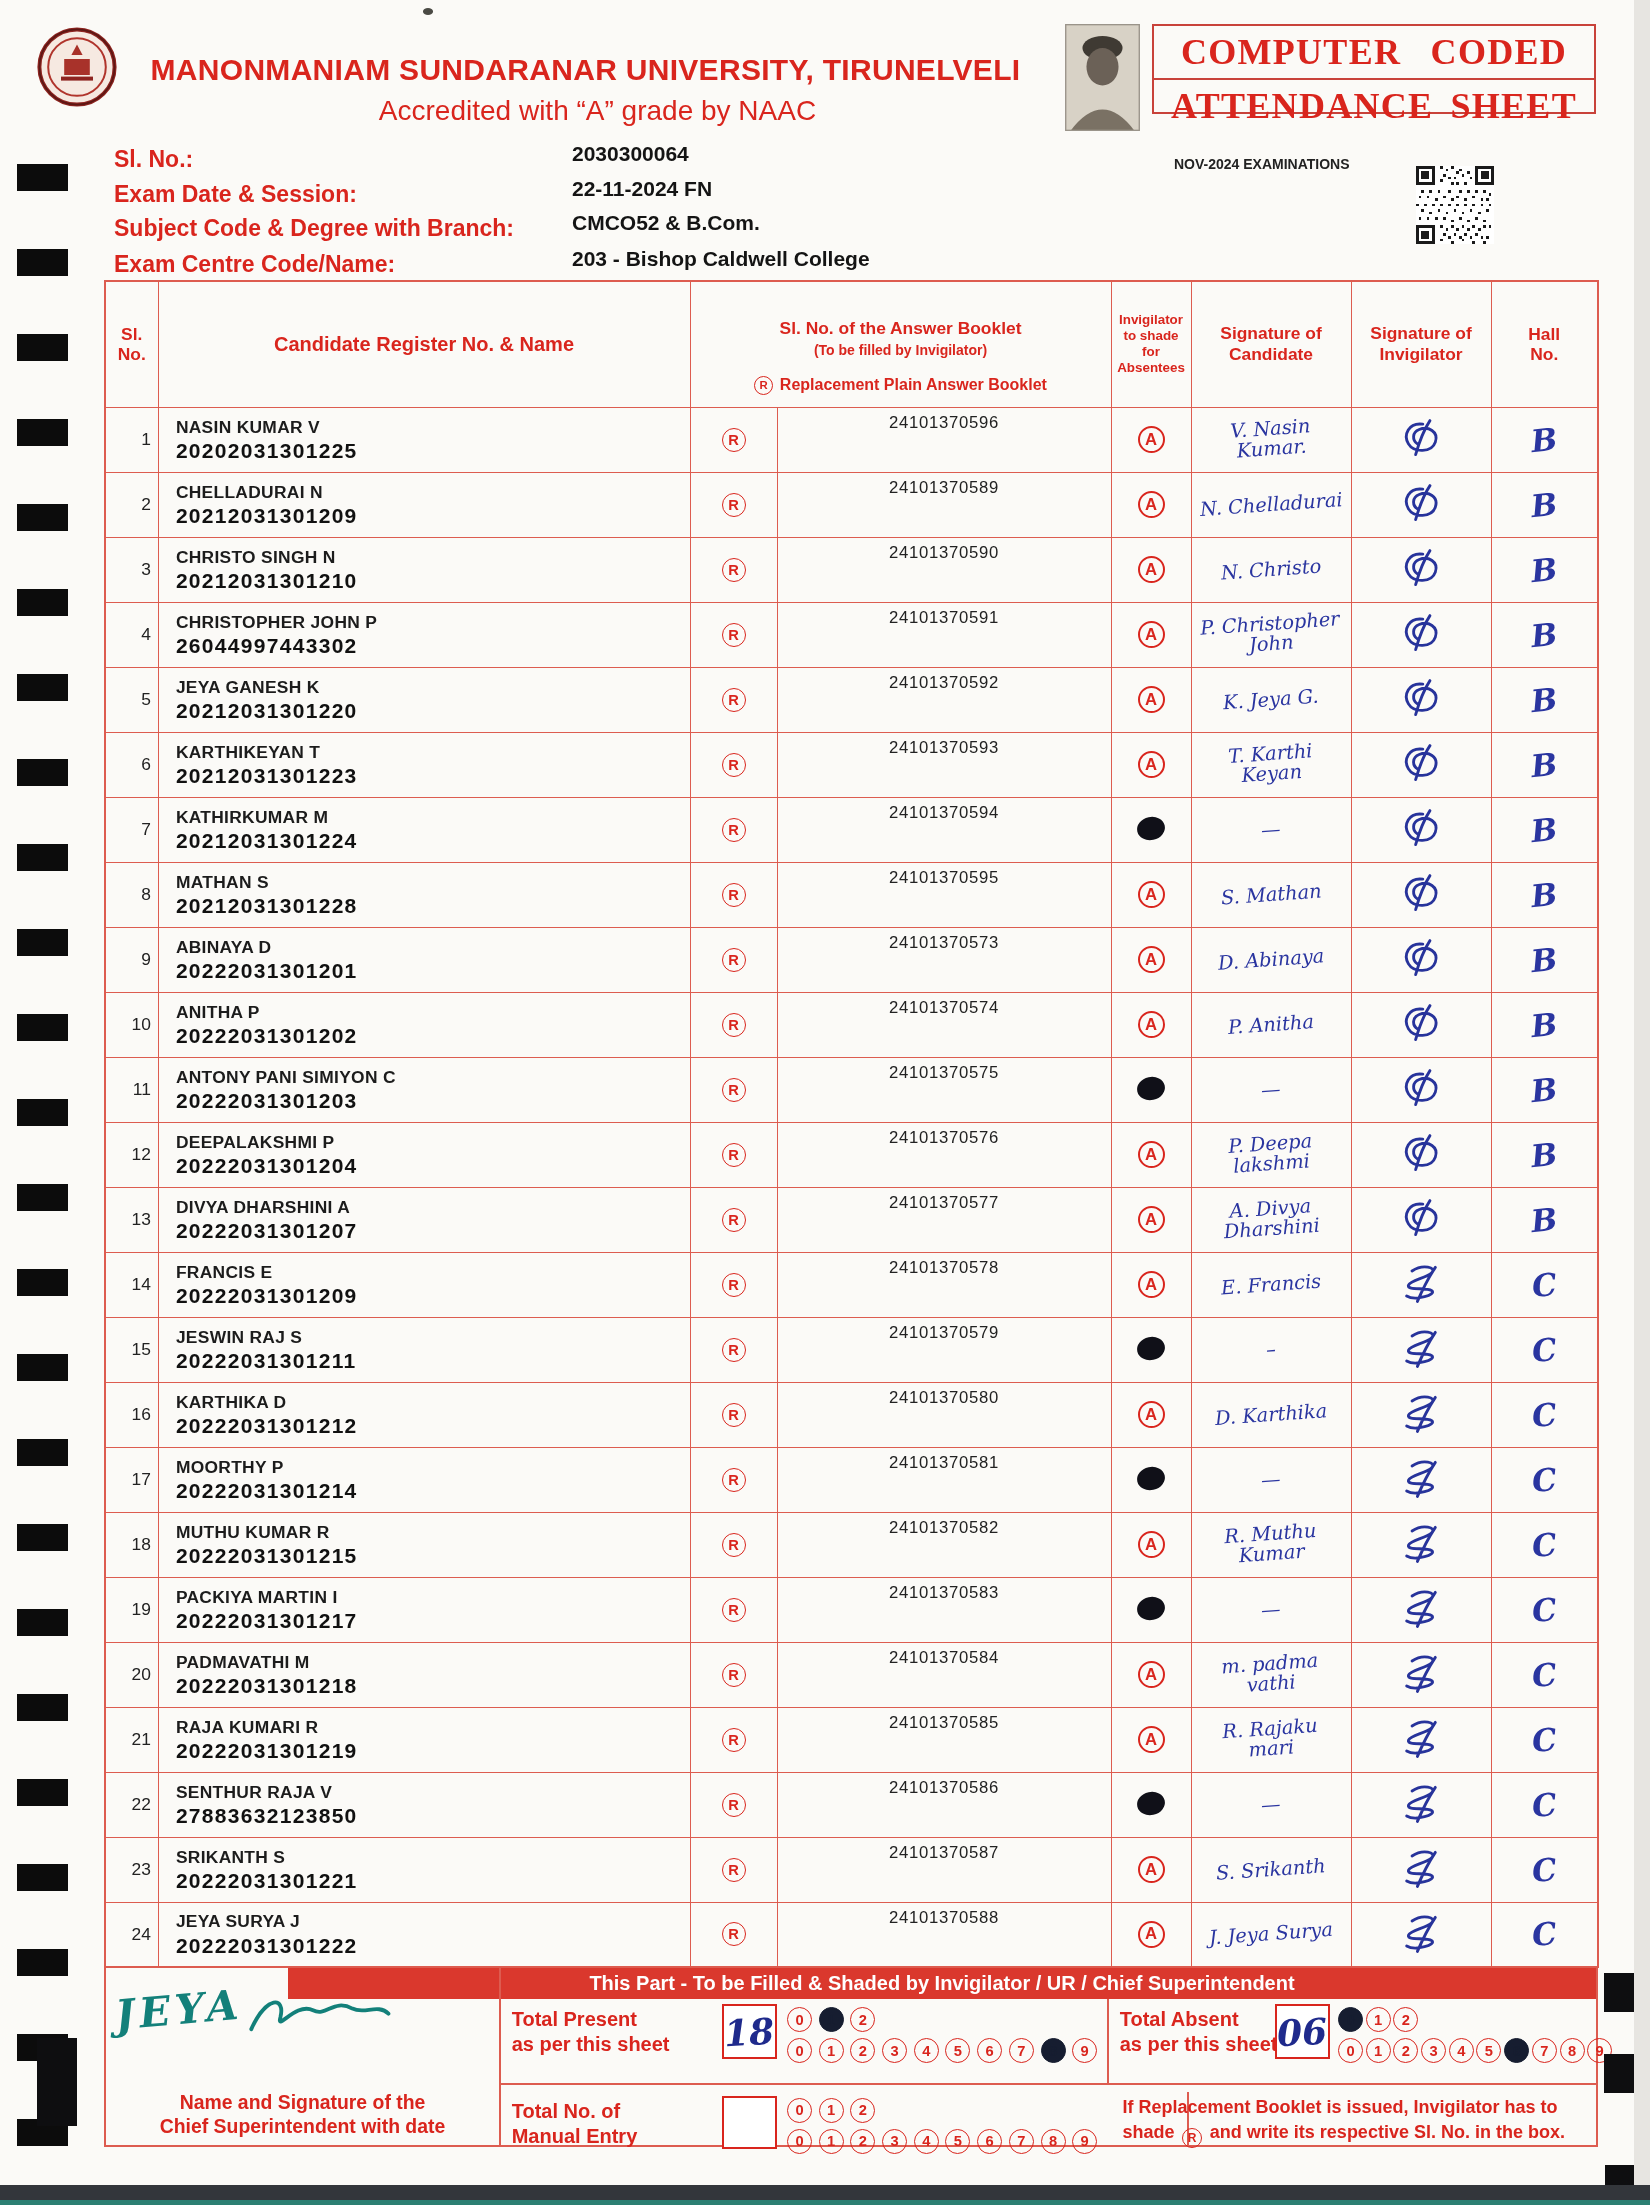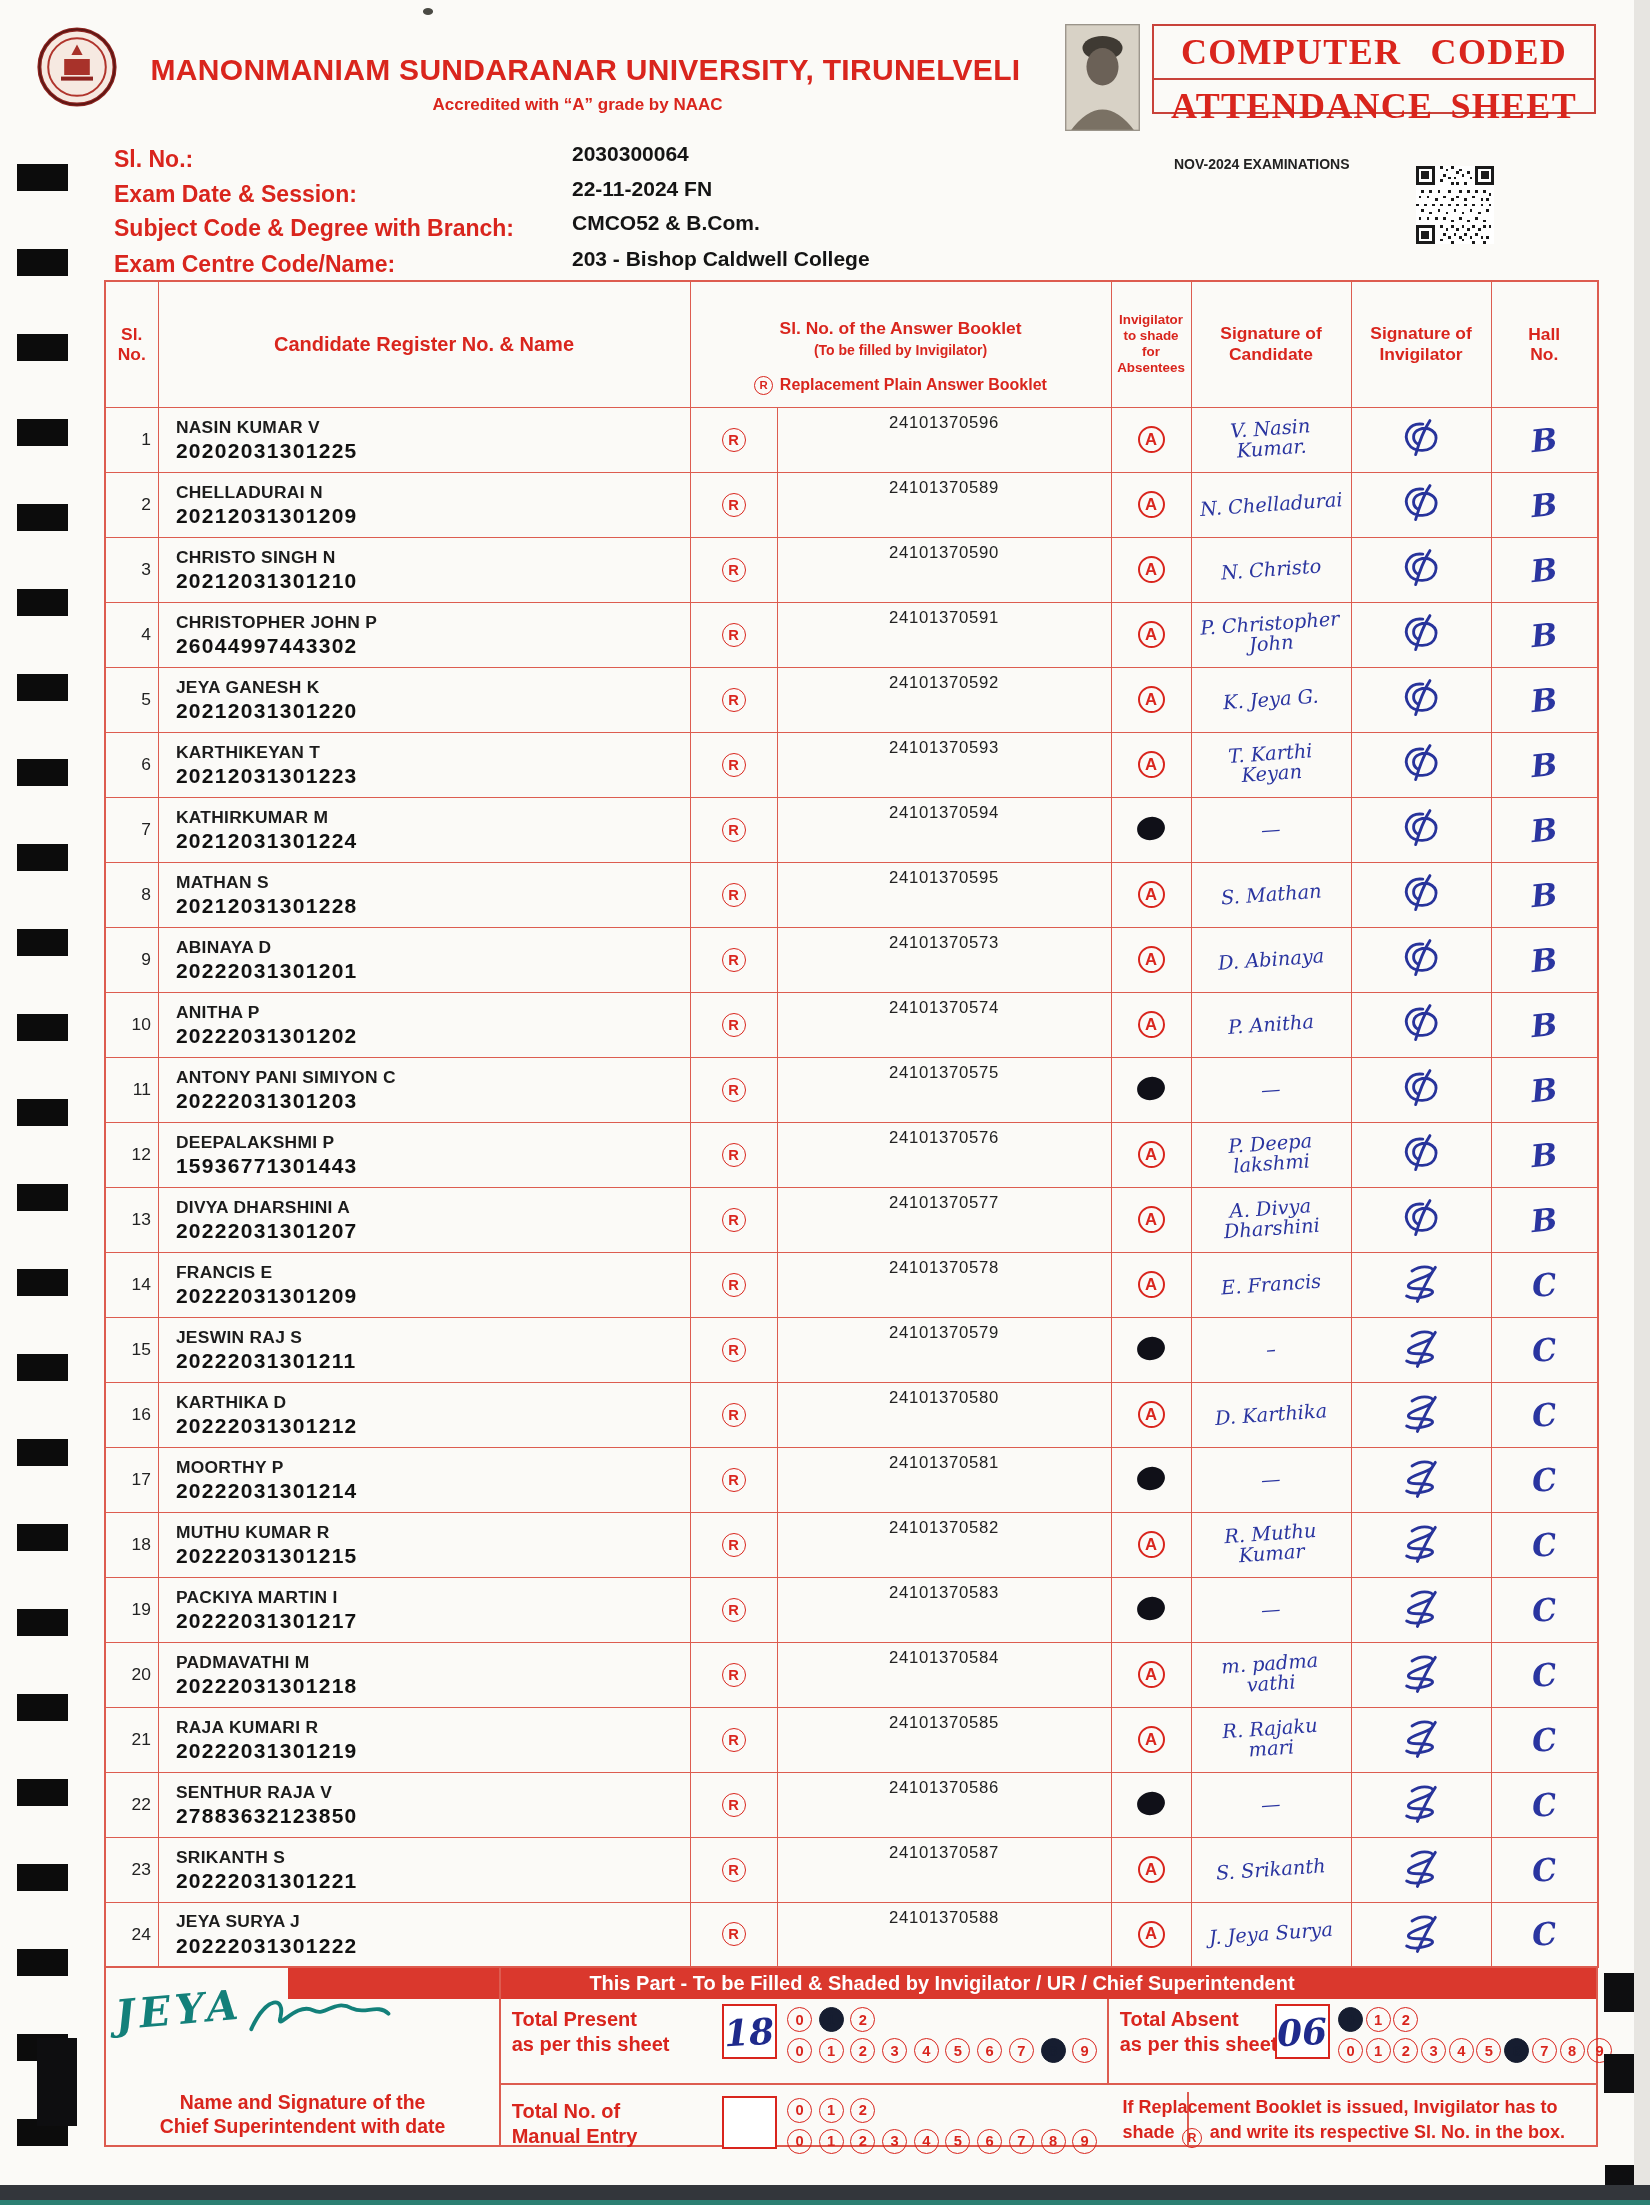--- a/index.html
+++ b/index.html
@@ -28,22 +28,22 @@
   .mark-r3{ left:1605px; top:2165px; width:45px; height:33px; }
   .edge-right{ position:absolute; right:0; top:0; width:16px; bottom:0; background:#e7e5e1; }
   .bottom-strip{ position:absolute; left:0; right:0; bottom:0; height:20px;
     background:linear-gradient(0deg,#2c7f72 0px,#2c7f72 4.7px,#33363b 4.7px,#33363b 20px); }
   .dot-top{ position:absolute; left:423px; top:8px; width:10px; height:6.7px; background:#4a4a44; border-radius:50%; }
 
   
   .logo{ position:absolute; left:37px; top:27px; width:80px; height:80px; }
   .uni-title{ position:absolute; left:124px; top:53px; width:923px; text-align:center;
     color:var(--red); font-weight:bold; font-size:30px; letter-spacing:0.3px; }
-  .accreditation{ position:absolute; left:116px; top:95px; width:923px; text-align:center;
-    color:var(--red); font-weight:bold; font-size:17px; }
+  .accreditation{ position:absolute; left:136px; top:95px; width:923px; text-align:center;
+    color:var(--red); font-weight:normal; font-size:28px; }
   .portrait{ position:absolute; left:1065px; top:24px; width:75px; height:107px; }
   .title-box{ position:absolute; left:1152px; top:24px; width:444px; height:90px;
     border:2.7px solid #c8423a; color:var(--red); text-align:center;
     font-family:"Liberation Serif", serif; font-weight:bold; font-size:36px; letter-spacing:1.3px; }
   .title-box .t1{ line-height:52px; border-bottom:2px solid #c8423a; word-spacing:19px; }
   .title-box .t2{ line-height:52px; word-spacing:6.7px;font-family:Liberation Serif, serif; }
   .exam-session{ position:absolute; left:1174px; top:156px; font-size:14px; font-weight:bold; color:#222; }
   .qr{ position:absolute; left:1416px; top:166px; width:78px; height:78px; }
 
   
@@ -578,21 +578,21 @@
     </td>
     <td class="c-hall">
       <span class="hall-hand">B</span>
     </td>
   </tr>
 
   <tr>
     <td class="c-sl">12</td>
     <td class="c-name">
       <div class="cand-name">DEEPALAKSHMI P</div>
-      <div class="cand-reg">15936771301443</div>
+      <div class="cand-reg">20222031301204</div>
     </td>
     <td class="c-r">
       <span class="r-mark">
                 <span>R</span>
               </span>
     </td>
     <td class="c-booklet">24101370576</td>
     <td class="c-absent">
       <span class="a-mark">
                 <span>A</span>

